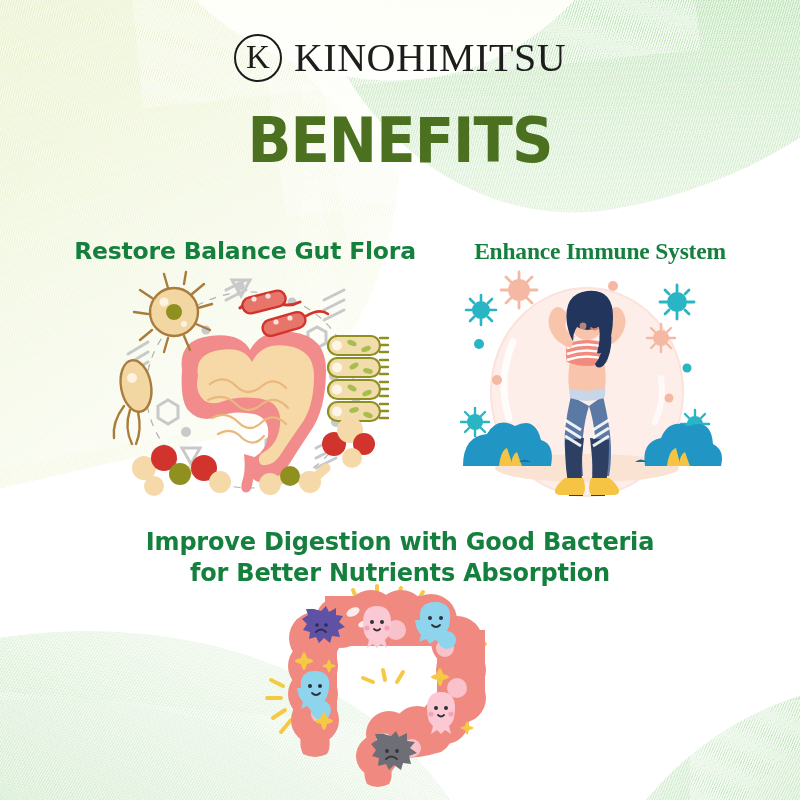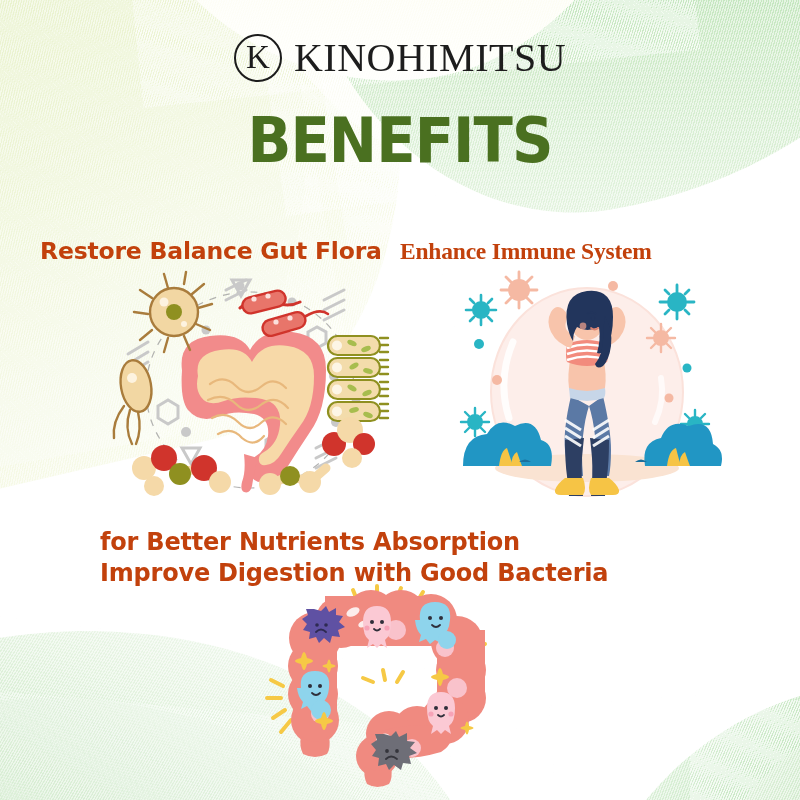--- a/index.html
+++ b/index.html
@@ -96,23 +96,23 @@
   .benefits-title{
     position:absolute;left:0;top:110px;width:800px;text-align:center;
     font-family:"DejaVu Sans",sans-serif;
     font-weight:bold;font-size:62px;color:#4a7020;
     letter-spacing:-1px;line-height:1;
     transform:scaleX(.93);
   }
 
   
   .benefit-head{
-    position:absolute;text-align:left;
+    position:absolute;text-align:center;
     font-family:"DejaVu Sans",sans-serif;font-weight:bold;
-    color:#c2410c;font-size:23.5px;line-height:1.28;
+    color:#15803d;font-size:23.5px;line-height:1.28;
     letter-spacing:-.2px;
   }
   #head-1{left:40px;top:236px;width:410px;}
   #head-2{left:400px;top:236px;width:400px;font-family:Liberation Serif, serif;}
   #head-3{left:100px;top:527px;width:600px;font-size:24px;}
 
   .art{position:absolute;}
   #art-1{left:120px;top:272px;width:260px;height:230px;}
   #art-2{left:455px;top:272px;width:265px;height:232px;}
   #art-3{left:265px;top:590px;width:270px;height:195px;}
@@ -422,22 +422,22 @@
           <ellipse cx="138" cy="46" rx="2.2" ry="2.6"></ellipse>
           <path d="M132,42 q5,-3 9,0" stroke="#22355c" stroke-width="1.6" fill="none"></path>
         </g>
         <path d="M136,56 q4,3 7,0" stroke="#d9806f" stroke-width="1.8" fill="none" stroke-linecap="round"></path>
         <circle cx="128" cy="54" r="3.4" fill="#f6a58f" opacity=".7"></circle>
       </g>
     </svg>
   </div>
 
   <div class="benefit-head" id="head-3">
+    <div>Improve Digestion with Good Bacteria</div>
     <div>for Better Nutrients Absorption</div>
-    <div>Improve Digestion with Good Bacteria</div>
   </div>
 
   <div class="art" id="art-3">
     <svg viewBox="0 0 270 195" width="270" height="195">
 
       <g stroke="#f6c945" stroke-width="4" stroke-linecap="round">
         <path d="M92,10 L88,0 M112,6 L112,-4 M132,8 L136,-2 M152,12 L158,2"></path>
         <path d="M18,96 L6,90 M16,108 L2,108 M20,120 L8,128 M26,130 L16,142"></path>
         <path d="M108,92 L98,88 M120,90 L118,80 M132,92 L138,82"></path>
         <path d="M198,46 L210,38 M206,58 L220,54 M206,70 L218,74"></path>

